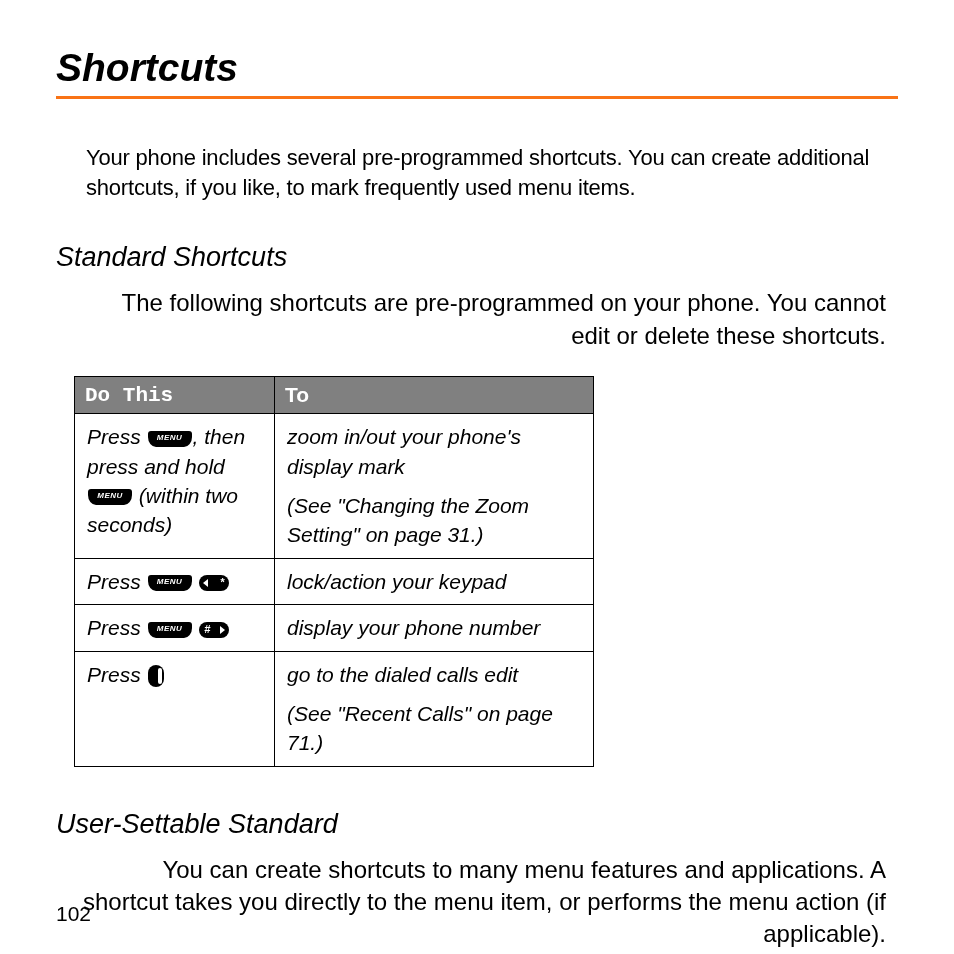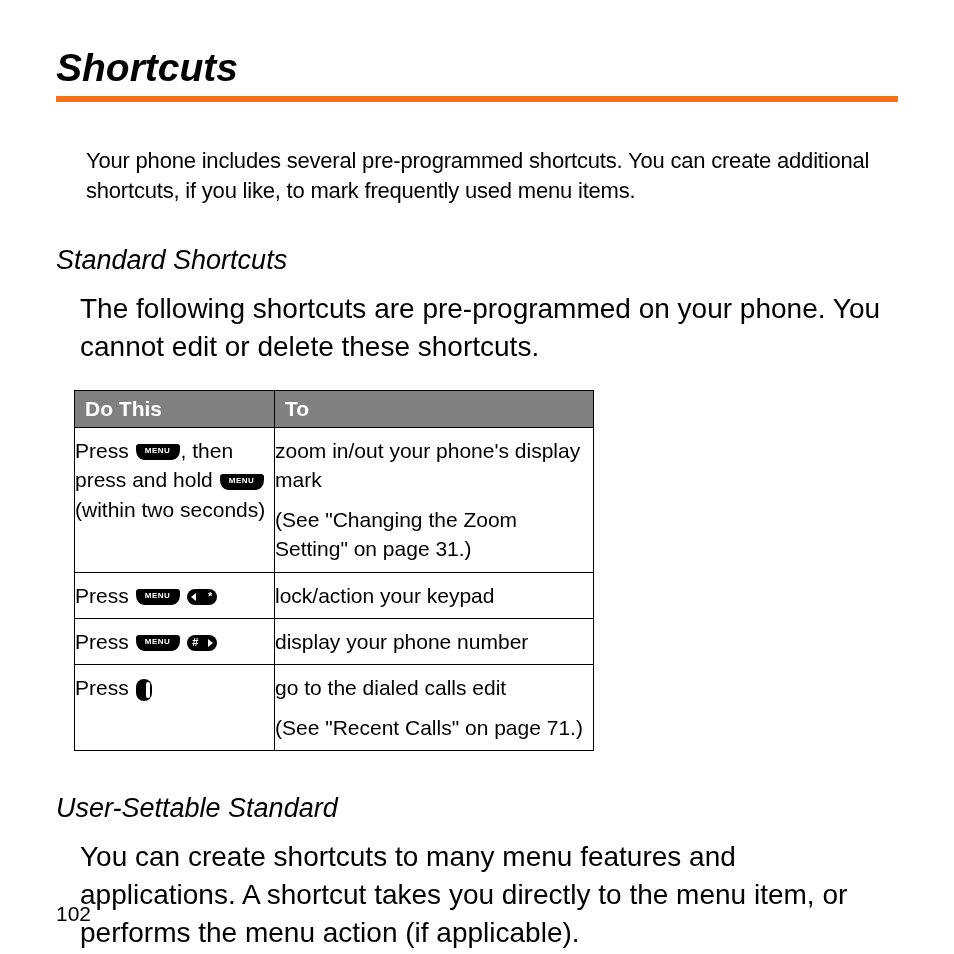--- a/index.html
+++ b/index.html
@@ -10,69 +10,71 @@
     font-stretch: condensed;
     color: #000;
     padding: 46px 56px 30px 56px;
     position: relative;
   }
   .condensed { font-stretch: condensed; letter-spacing: -0.2px; }
   .h1 {
     font-size: 39px;
     font-weight: 800;
     font-style: italic;
-    border-bottom: 6px solid #f97316;
+    border-bottom: 3px solid #f97316;
     padding-bottom: 6px;
     margin-bottom: 44px;
     letter-spacing: 0px;
   }
   .intro {
     font-size: 22px;
     line-height: 1.35;
     margin: 0 12px 40px 30px;
     font-stretch: condensed;
   }
   .h2 {
     font-size: 27px;
     font-weight: 400;
     font-style: italic;
     margin-bottom: 14px;
     letter-spacing: 0px;
   }
   .para {
-    font-size: 28px;
+    font-size: 24px;
     line-height: 1.35;
     margin: 0 12px 24px 24px;
     font-stretch: condensed;
+    text-align: right;
   }
   table {
     border-collapse: collapse;
     margin-left: 18px;
     width: 520px;
     font-size: 21px;
     margin-bottom: 42px;
   }
   th {
     background: #808080;
     color: #fff;
     text-align: left;
     font-weight: 700;
     padding: 6px 10px;
     border: 1px solid #000;
     font-stretch: condensed;
   }
   td {
     border: 1px solid #000;
-    padding: 8px 0;
+    padding: 8px 12px;
     vertical-align: top;
     line-height: 1.4;
     font-stretch: condensed;
+    font-style: italic;
   }
   td p + p { margin-top: 10px; }
-  .col-do { width: 200px; }
+  .col-do { width: 200px; font-family: Liberation Mono, monospace; }
 
   
   .key-menu {
     display: inline-block;
     vertical-align: middle;
     width: 44px; height: 16px;
     background: #000;
     border-radius: 3px 3px 8px 8px / 3px 3px 10px 10px;
     position: relative;
     margin: 0 1px;

